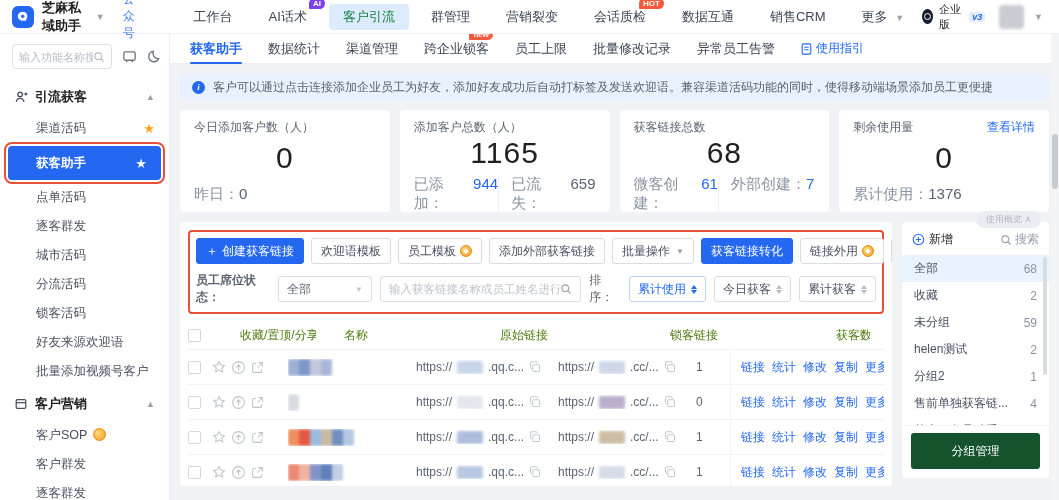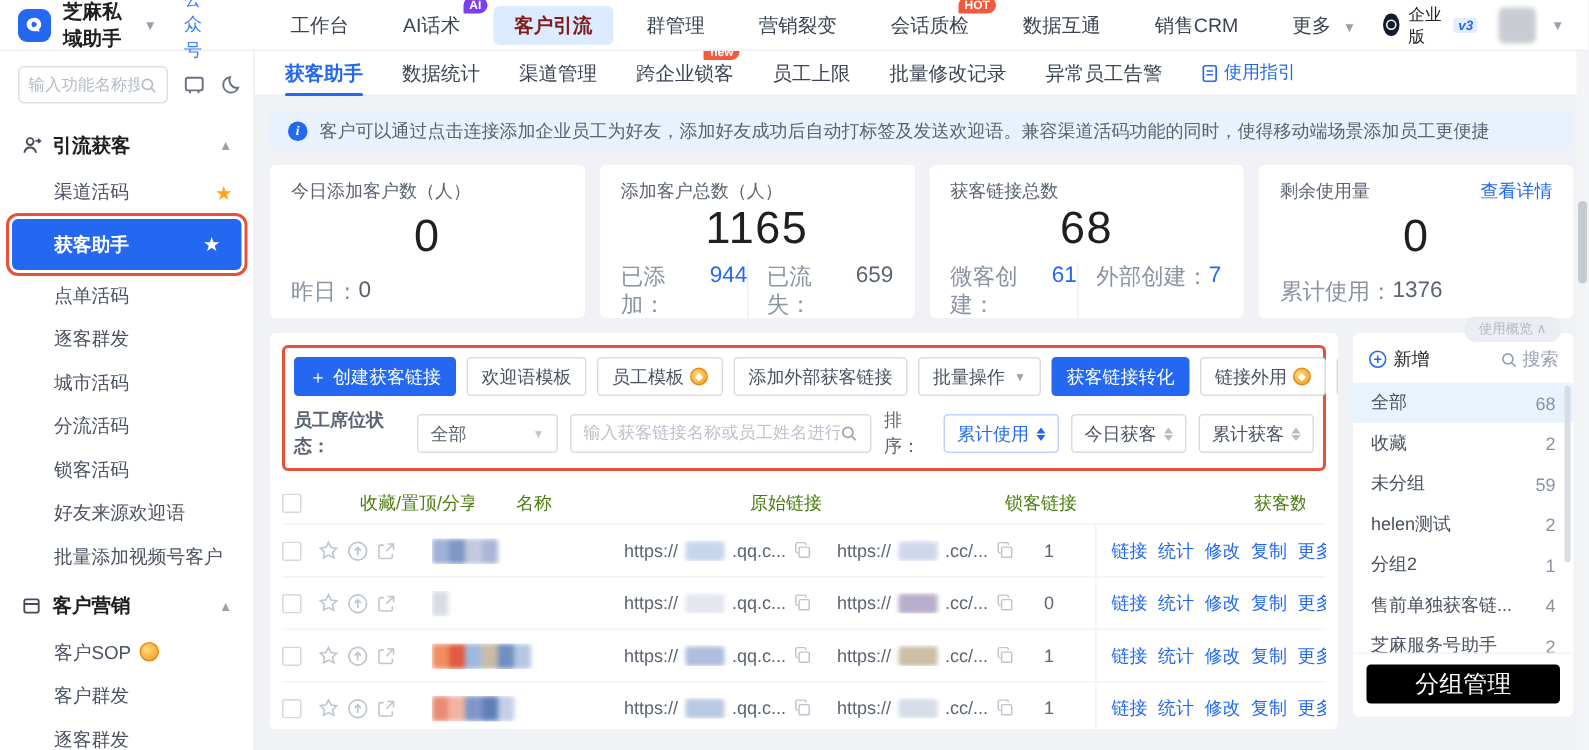--- a/index.html
+++ b/index.html
@@ -9,21 +9,21 @@
 
   
   .topnav { height:34px; background:#fff; border-bottom:1px solid #eef0f3; display:flex; align-items:center; padding:0 12px; position:relative; z-index:5; }
   .logo { width:22px; height:22px; background:#2468f2; border-radius:6px; display:flex; align-items:center; justify-content:center; margin-right:8px; flex:none; }
   .logo svg { width:14px; height:14px; }
   .brand { font-size:13px; font-weight:bold; color:#1f1f1f; }
   .chev { color:#9aa2af; font-size:9px; margin:0 4px; }
   .acct-type { color:#3d7af5; font-size:12px; margin-left:14px; }
   .nav-items { display:flex; align-items:center; margin-left:34px; gap:8px; }
   .nav-item { position:relative; padding:4px 14px; color:#3c4454; font-size:13px; cursor:pointer; border-radius:4px; white-space:nowrap; }
-  .nav-item.active { background:#dcebff; color:#7f1d1d; font-weight:bold; }
+  .nav-item.active { background:#dcebff; color:#15803d; font-weight:normal; }
   .sup-badge { position:absolute; top:-6px; right:-4px; font-size:8px; color:#fff; border-radius:7px 7px 7px 1px; padding:1px 4px; line-height:1.2; font-weight:bold; }
   .sup-badge.ai { background:#7b3ff2; }
   .sup-badge.hot { background:#f5593d; }
   .topnav-right { margin-left:auto; display:flex; align-items:center; gap:6px; }
   .ent-logo { width:15px; height:15px; border-radius:50%; background:#151a2e; display:flex; align-items:center; justify-content:center; }
   .ent-logo span { width:7px; height:7px; border-radius:50%; border:1.5px solid #fff; display:block; }
   .ent-label { font-size:11px; font-weight:normal; color:#1f1f1f; }
   .ver-tag { font-size:9px; color:#2468f2; background:#e3edff; border-radius:2px; padding:0 3px; font-style:italic; font-weight:bold; }
   .avatar { width:34px; height:24px; border-radius:4px; background:#c9cdd3; filter:blur(1.5px); margin-left:8px; }
 
@@ -119,21 +119,21 @@
   .collapse-pill { position:absolute; top:-11px; right:8px; background:#eaedf2; color:#b3bac6; font-size:9px; border-radius:9px; padding:2px 10px; white-space:nowrap; }
   .pg-head { display:flex; align-items:center; justify-content:space-between; padding:9px 10px 7px; }
   .pg-add { color:#1f1f1f; display:flex; align-items:center; gap:4px; cursor:pointer; }
   .pg-search { color:#9aa2af; display:flex; align-items:center; gap:3px; cursor:pointer; }
   .pg-list { flex:1; overflow:hidden; position:relative; }
   .pg-item { height:27px; display:flex; align-items:center; justify-content:space-between; padding:0 12px; color:#4a5161; cursor:pointer; }
   .pg-item.active { background:#e8f3ff; }
   .pg-item .cnt { color:#8a93a2; }
   .pg-thumb { position:absolute; right:2px; top:2px; width:4px; height:118px; background:#d9dce1; border-radius:2px; }
   .pg-foot { border-top:1px solid #f2f3f5; padding:7px 9px 9px; }
-  .pg-btn { width:100%; height:26px; background:#000000; color:#fff; border:0; border-radius:3px; font-size:16px; cursor:pointer; }
+  .pg-btn { width:100%; height:36px; background:#14532d; color:#fff; border:0; border-radius:3px; font-size:12px; cursor:pointer; }
 
   
   .page-scroll { position:absolute; right:0; top:34px; bottom:0; width:8px; background:#f3f4f6; }
   .page-thumb { position:absolute; right:1px; top:100px; width:6px; height:55px; background:#c6cad1; border-radius:3px; }
 </style>
 </head>
 <body>
 
 <div class="app">
 

